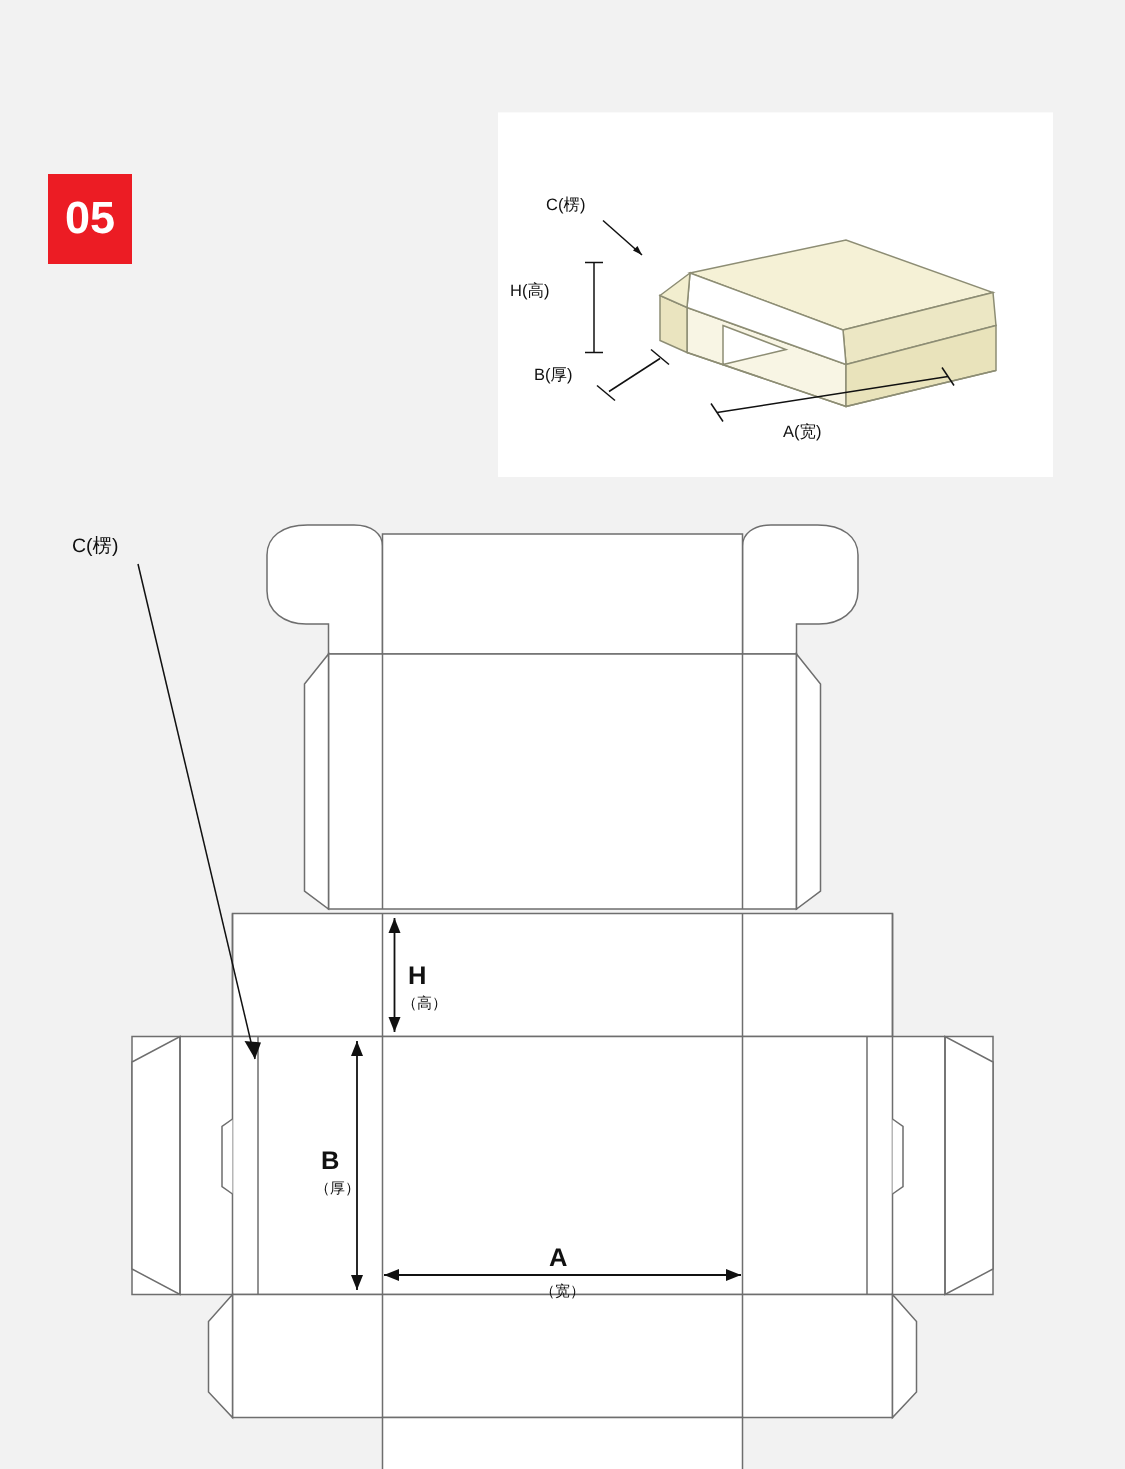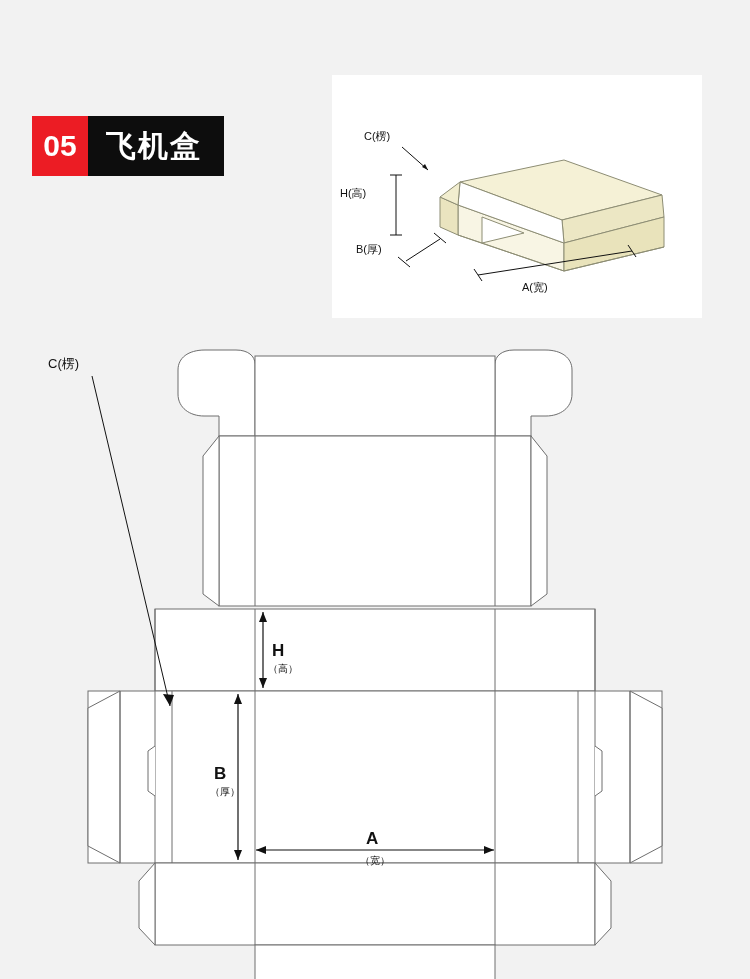--- a/index.html
+++ b/index.html
@@ -71,21 +71,20 @@
 
   .lbl { font-family: "Liberation Sans", sans-serif; }
 </style>
 </head>
 <body>
 
 <div id="page">
 
   <div id="title-block">
     <div id="title-number">05</div>
-    <div id="title-text">飞机盒</div>
   </div>
 
   <div id="photo-panel">
     <svg id="photo-svg" width="370" height="243" viewBox="0 0 370 243" xmlns="http://www.w3.org/2000/svg">
       <rect x="0" y="0" width="370" height="243" fill="#ffffff"></rect>
 
       <polygon points="128,107 232,85 330,120 230,145" fill="#f5f1d6" stroke="#8d8d74" stroke-width="1"></polygon>
 
       <polygon points="230,145 330,120 332,142 232,168" fill="#ece7c4" stroke="#8d8d74" stroke-width="1"></polygon>
 

